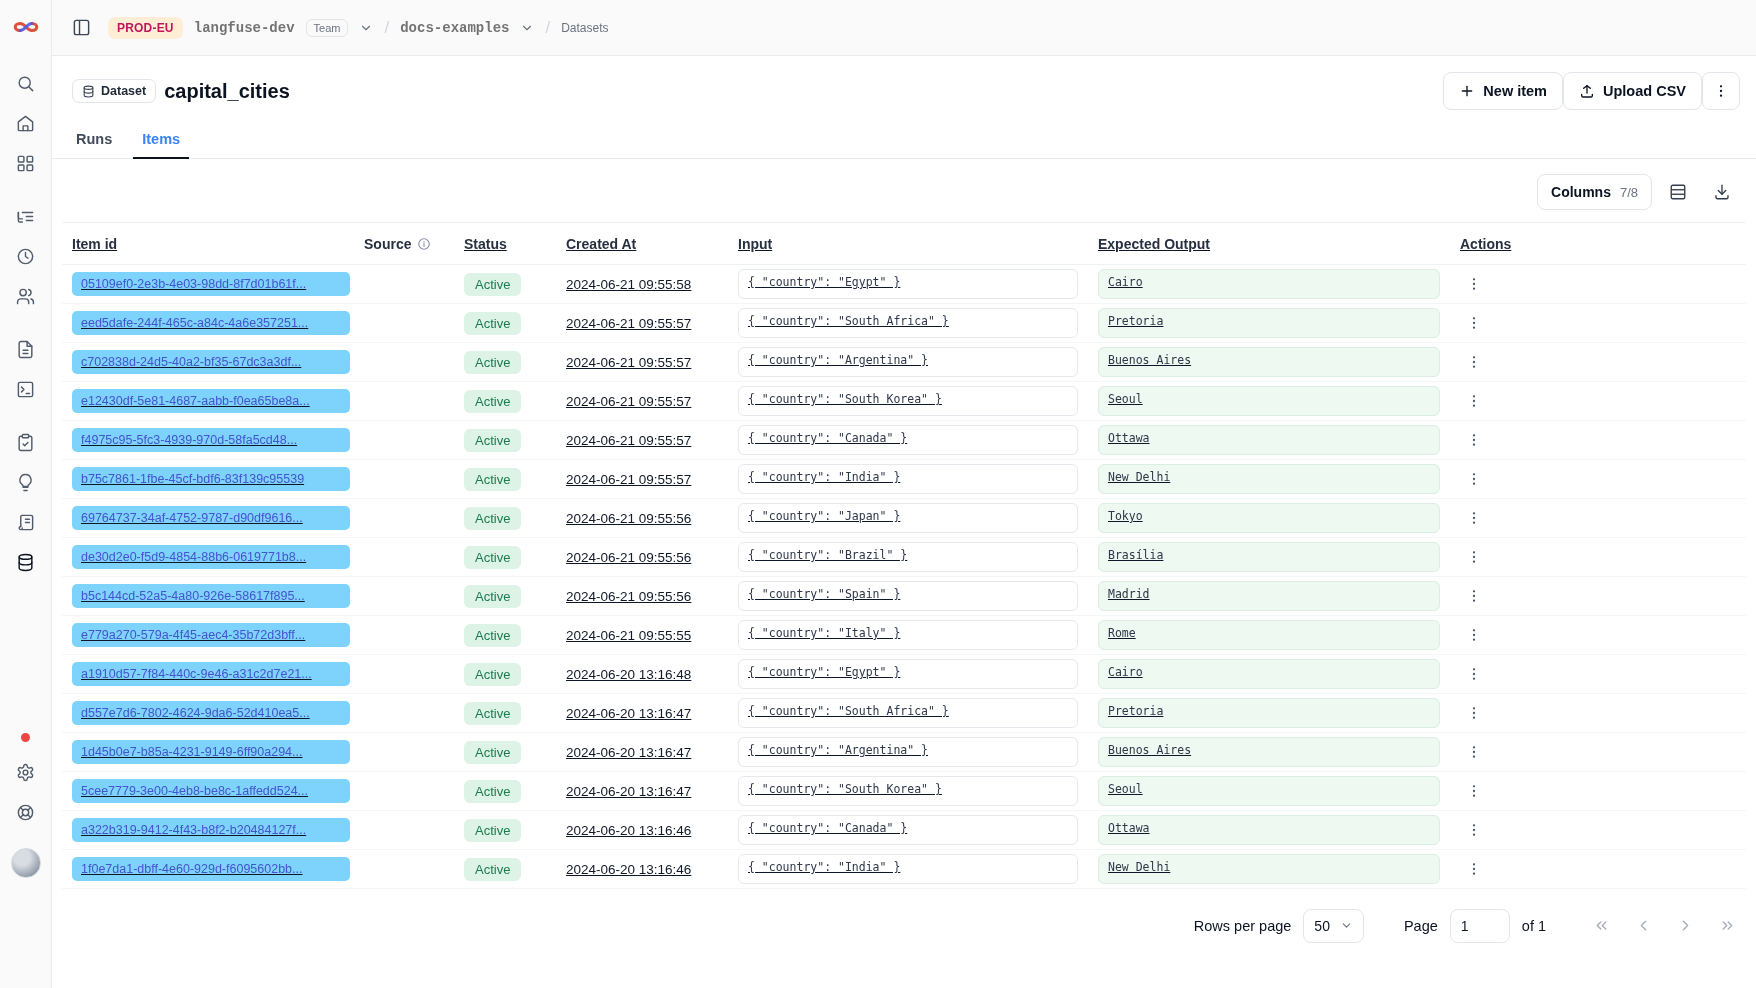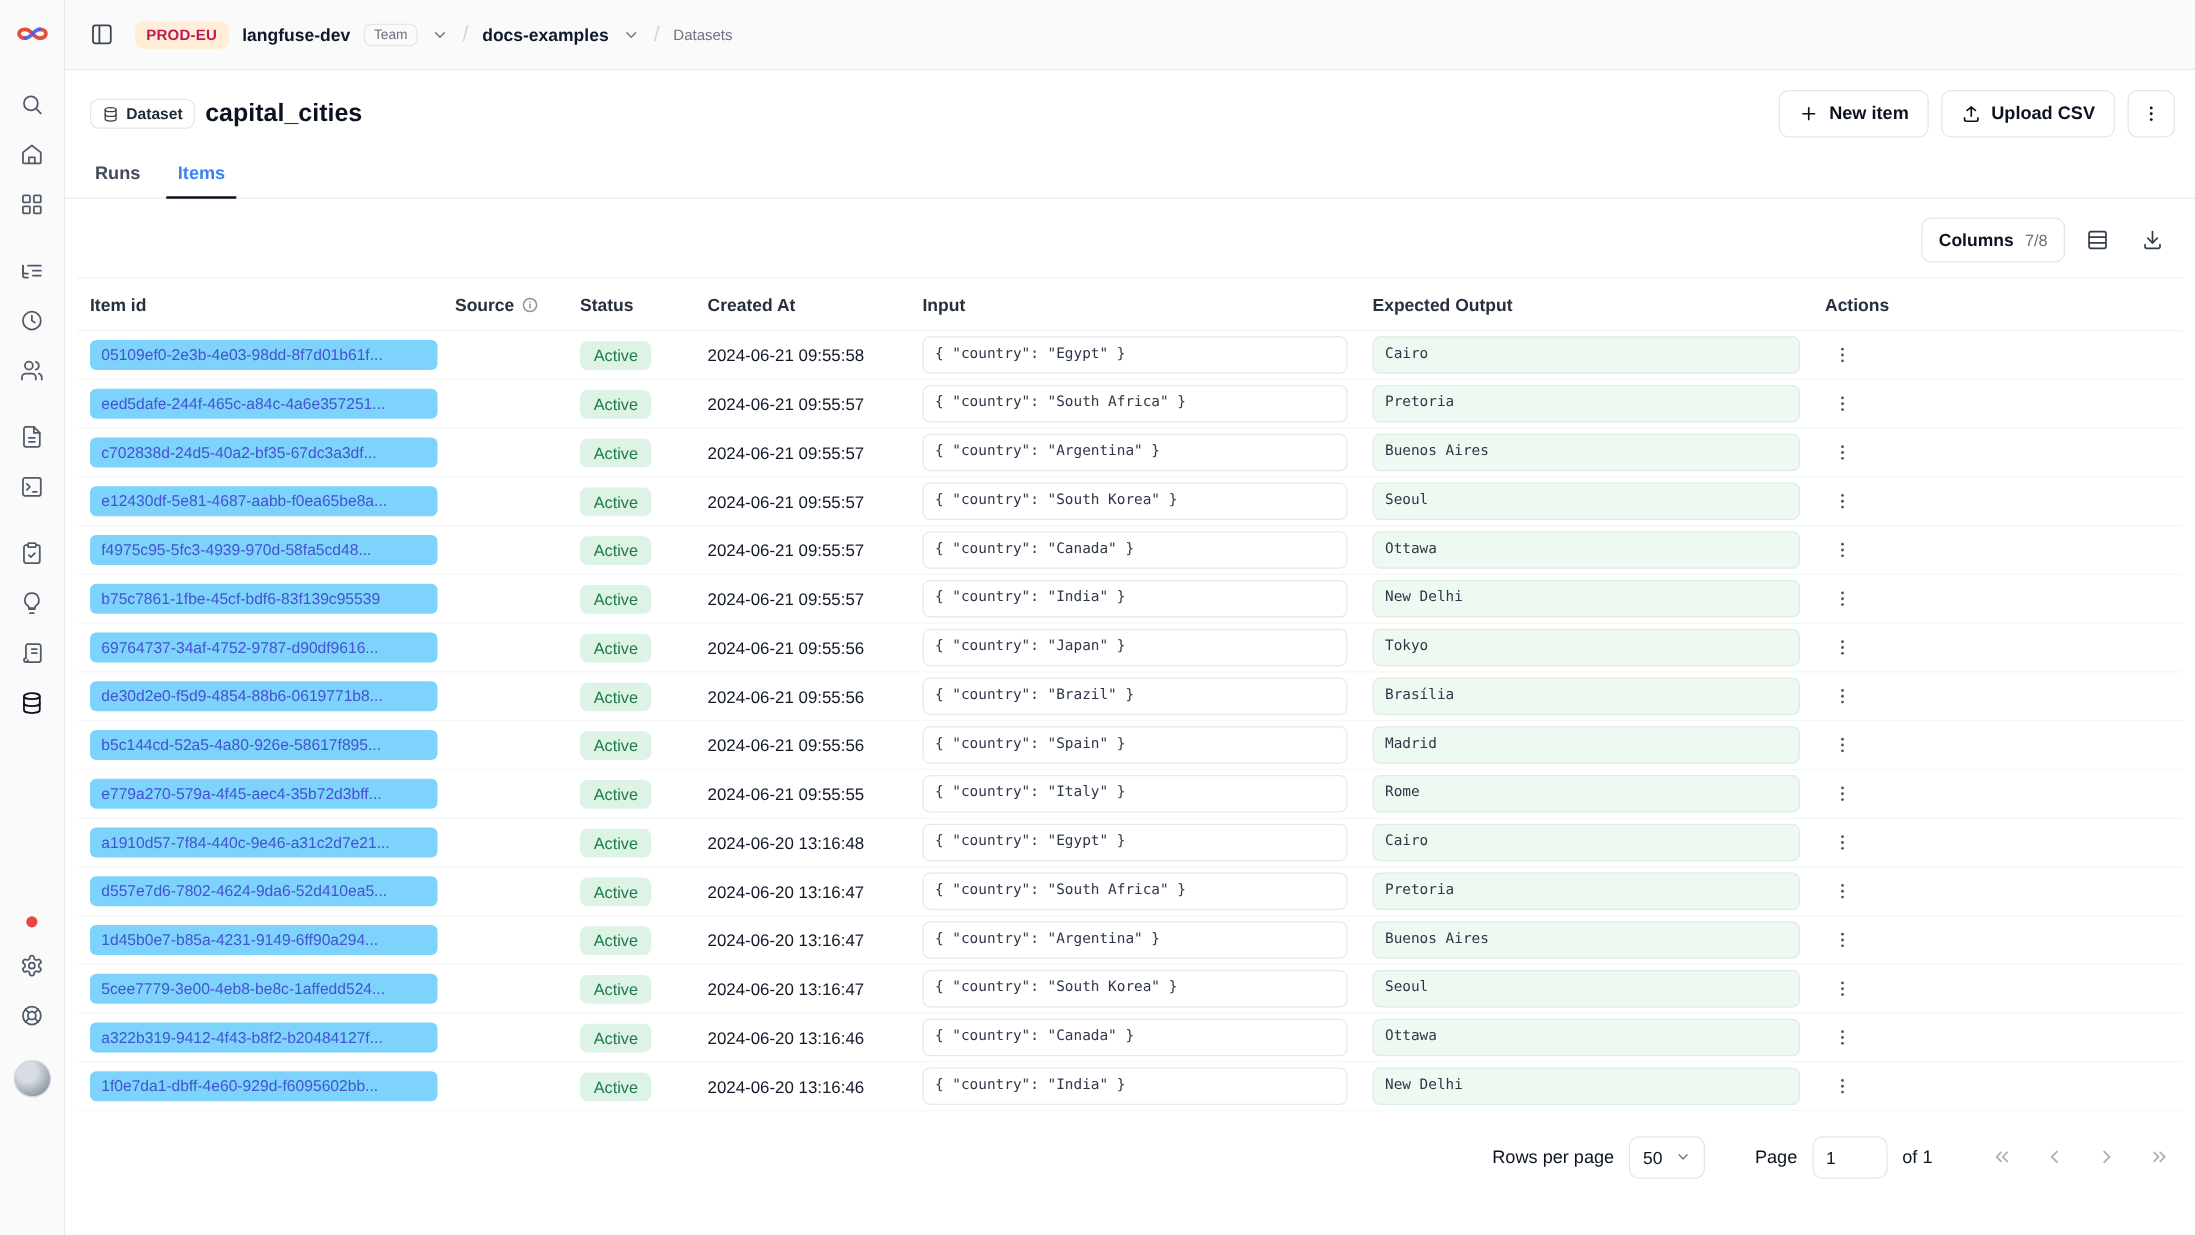--- a/index.html
+++ b/index.html
@@ -39,38 +39,38 @@
     display: flex; align-items: center; gap: 11px; padding: 0 24px 0 13px;
   }
   .tb-icon-btn {
     width: 32px; height: 32px; border: none; background: none; border-radius: 7px;
     display: flex; align-items: center; justify-content: center; color: #3c4553; cursor: pointer;
   }
   .env-badge {
     background: #ffedd5; color: #be185d; font-weight: 700; font-size: 12px;
     padding: 4px 9px; border-radius: 7px; letter-spacing: .2px;
   }
-  .org-name, .proj-name { font-weight: 600; font-size: 14px; color: #0f172a; cursor: pointer; }
+  .org-name, .proj-name { font-weight: 600; font-size: 14px; color: #737373; cursor: pointer; font-family: Liberation Mono, monospace; }
   .team-badge {
     font-size: 11px; color: #6b7280; border: 1px solid #e2e5ea; border-radius: 6px;
     padding: 2px 7px; cursor: pointer;
   }
   .chev { color: #6b7280; cursor: pointer; }
   .slash { color: #d2d6dc; font-size: 17px; font-weight: 300; }
   .crumb-muted { color: #6b7280; font-size: 12px; cursor: pointer; }
 
   
   .page-head { display: flex; align-items: center; justify-content: space-between; padding: 16px 16px 0 20px; }
   .page-head-left { display: flex; align-items: center; }
   .entity-badge {
     display: inline-flex; align-items: center; gap: 6px; border: 1px solid #e2e5ea;
     border-radius: 7px; padding: 4px 9px; font-size: 12.5px; font-weight: 600; color: #1f2937;
   }
   .page-title { font-size: 20px; font-weight: 700; margin-left: 8px; color: #0b1220; }
-  .head-actions { display: flex; gap: 10px; }
+  .head-actions { display: flex; }
   .btn {
     display: inline-flex; align-items: center; gap: 8px; height: 38px; padding: 0 15px;
     border: 1px solid #e2e5ea; background: #fff; border-radius: 8px;
     font-size: 14.5px; font-weight: 600; color: #0b1220; cursor: pointer; font-family: inherit;
   }
   .btn-square { width: 38px; padding: 0; justify-content: center; }
 
   
   .tabs { display: flex; gap: 26px; padding: 0 24px 0 22px; margin-top: 13px; border-bottom: 1px solid #e8eaee; }
   .tab { padding: 8px 2px 11px; font-size: 14.5px; font-weight: 600; color: #414b5a; position: relative; cursor: pointer; }
@@ -85,21 +85,21 @@
     color: #0b1220; cursor: pointer; font-family: inherit;
   }
   .columns-count { color: #6b7280; font-weight: 500; font-size: 13px; }
   .ghost-btn {
     width: 36px; height: 36px; border: none; background: none; border-radius: 8px;
     display: flex; align-items: center; justify-content: center; color: #333c4a; cursor: pointer;
   }
 
   
   .table-wrap { padding: 0 10px; }
-  table { width: 100%; border-collapse: collapse; table-layout: fixed; }
+  table { width: 100%; border-collapse: collapse; table-layout: fixed; text-decoration: underline; }
   thead th {
     text-align: left; font-size: 14px; font-weight: 600; color: #27303f;
     padding: 10px 10px; height: 42px; border-top: 1px solid #eef1f4; border-bottom: 1px solid #eef1f4;
   }
   .th-inner { display: inline-flex; align-items: center; gap: 6px; }
   .info-icon { color: #8a93a2; }
   tbody td { padding: 4px 10px; height: 37px; border-bottom: 1px solid #f5f6f8; vertical-align: middle; font-size: 13.5px; color: #111827; }
   .id-pill {
     display: block; width: 278px; padding: 5px 9px; background: #7dd3fc; color: #4453cf;
     border-radius: 5px; font-size: 12.5px; font-weight: 500; white-space: nowrap; overflow: hidden; cursor: pointer;

